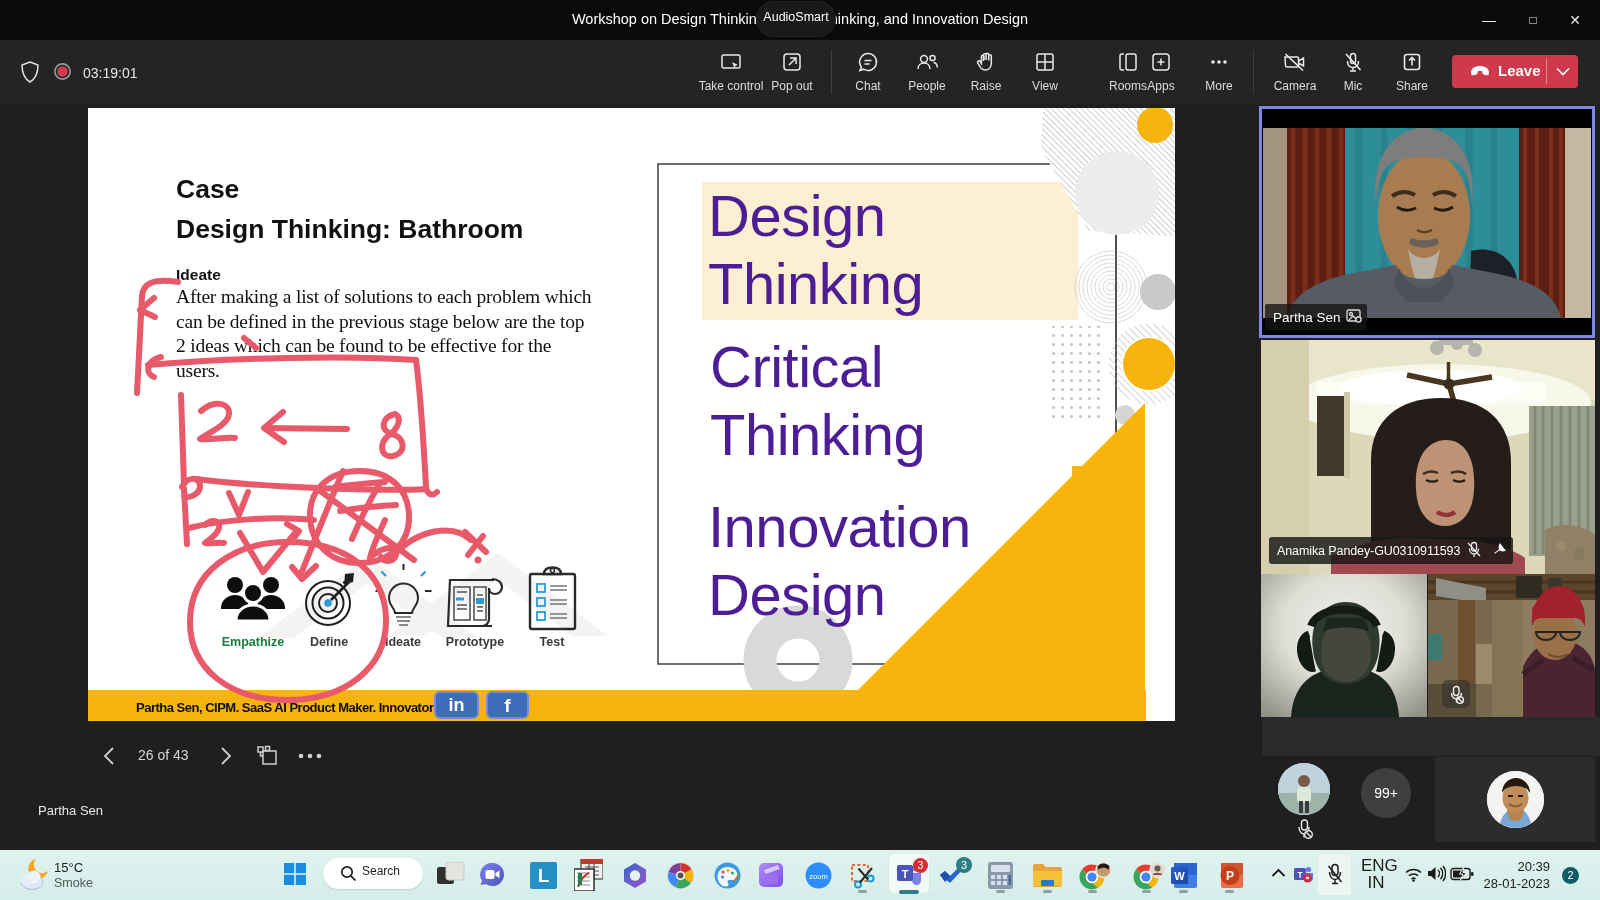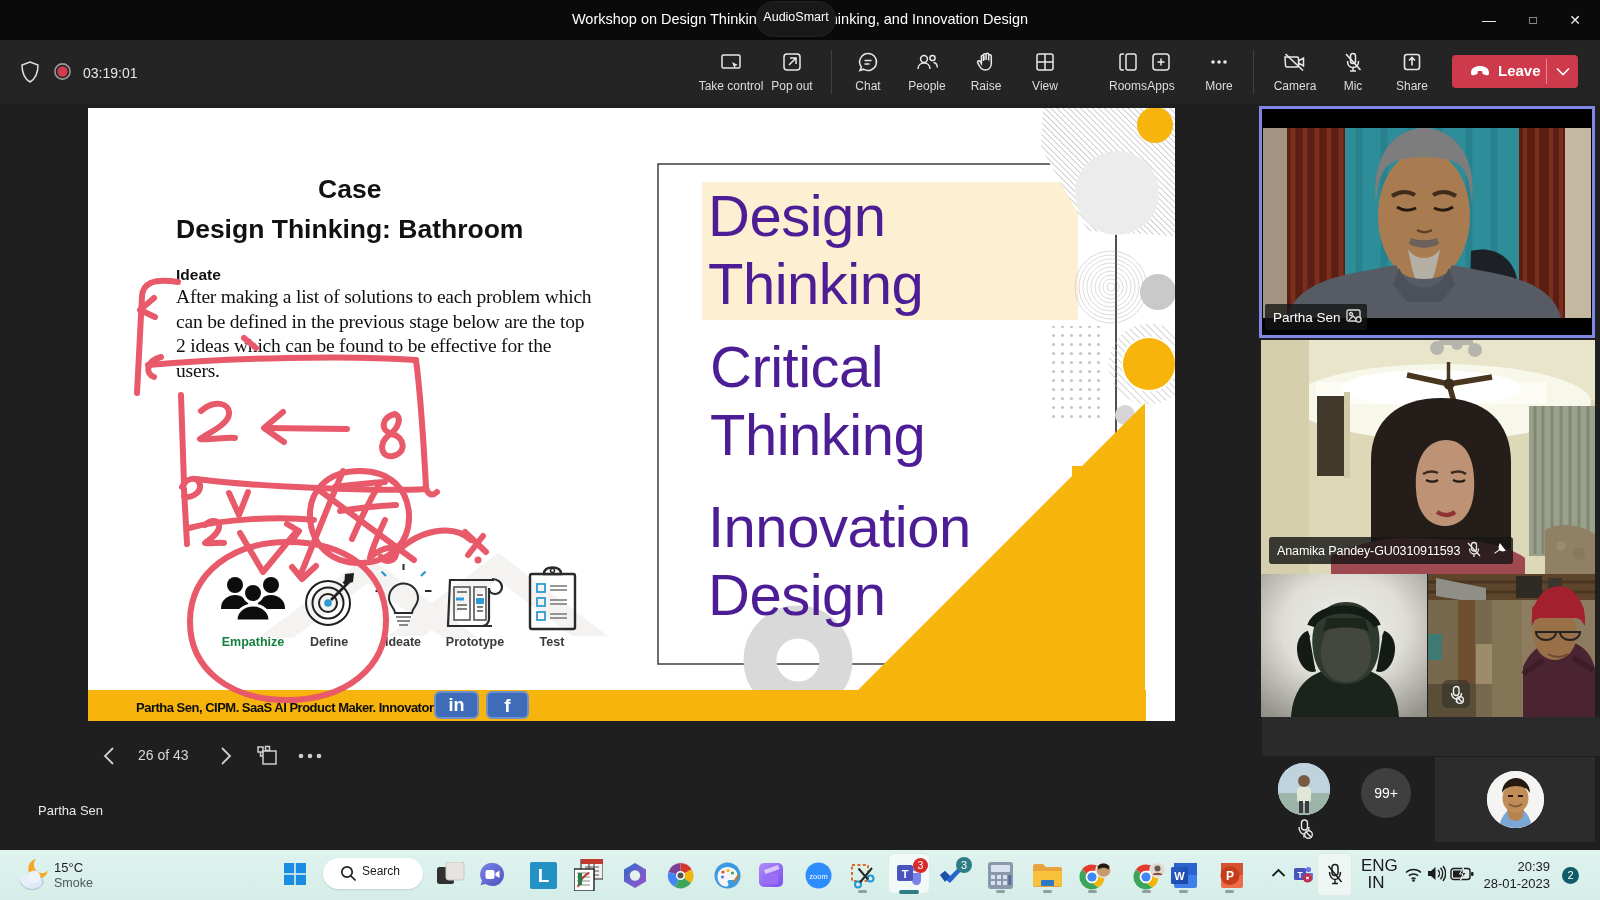--- a/index.html
+++ b/index.html
@@ -260,21 +260,21 @@
       </g>
     </svg>
     <div class="slidetxt" style="left:125px;top:527px;width:80px;text-align:center;font-size:12.5px;font-weight:bold;color:#15803d;">Empathize</div>
     <div class="slidetxt" style="left:203px;top:527px;width:76px;text-align:center;font-size:12.5px;font-weight:bold;color:#3a3a3a;">Define</div>
     <div class="slidetxt" style="left:277px;top:527px;width:76px;text-align:center;font-size:12.5px;font-weight:bold;color:#3a3a3a;">Ideate</div>
     <div class="slidetxt" style="left:349px;top:527px;width:76px;text-align:center;font-size:12.5px;font-weight:bold;color:#3a3a3a;">Prototype</div>
     <div class="slidetxt" style="left:426px;top:527px;width:76px;text-align:center;font-size:12.5px;font-weight:bold;color:#3a3a3a;">Test</div>
     <div class="slidetxt" style="left:48px;top:592px;font-size:13px;font-weight:bold;color:#0e0e0e;letter-spacing:-0.5px;">Partha Sen, CIPM. SaaS AI Product Maker. Innovator</div>
     <div class="abs" style="left:346px;top:583px;width:45px;height:28px;background:#3e6cb8;border:2px solid #7090cc;border-radius:6px;color:#fff;font-weight:bold;font-size:18px;text-align:center;line-height:24px;">in</div>
     <div class="abs" style="left:398px;top:583px;width:43px;height:28px;background:#3e6cb8;border:2px solid #7090cc;border-radius:6px;color:#fff;font-weight:bold;font-size:19px;text-align:center;line-height:25px;">f</div>
-    <div class="slidetxt" style="left:88px; top:62px; font-size:26.5px; font-weight:bold; line-height:39.5px;text-align:center;">Case<br>Design Thinking: Bathroom</div>
+    <div class="slidetxt" style="left:88px; top:62px; font-size:26.5px; font-weight:bold; line-height:39.5px;">Case<br>Design Thinking: Bathroom</div>
     <div class="slidetxt" style="left:88px; top:158px; font-size:15.5px; font-weight:bold;">Ideate</div>
     <div class="slidetxt" style="left:88px; top:177px; font-family:'Liberation Serif',serif; font-size:19.5px; line-height:24.6px; letter-spacing:-0.2px;">After making a list of solutions to each problem which<br>can be defined in the previous stage below are the top<br>2 ideas which can be found to be effective for the<br>users.</div>
     <div class="slidetxt" id="bigtxt1" style="left:620px; top:74px;">Design<br>Thinking</div>
     <div class="slidetxt" id="bigtxt2" style="left:622px; top:225px;">Critical<br>Thinking</div>
     <div class="slidetxt" id="bigtxt3" style="left:620px; top:385px;">Innovation<br>Design</div>
     <svg id="anno" width="1087" height="613" style="position:absolute;left:0;top:0;">
       <g fill="none" stroke="#e8596a" stroke-width="6" stroke-linecap="round" stroke-linejoin="round">
         <path d="M90 174 C64 170 55 176 54 188 L49 285"></path>
         <path d="M66 190 L52 202 L67 209"></path>
         <path d="M73 249 C58 253 57 266 66 269"></path>

